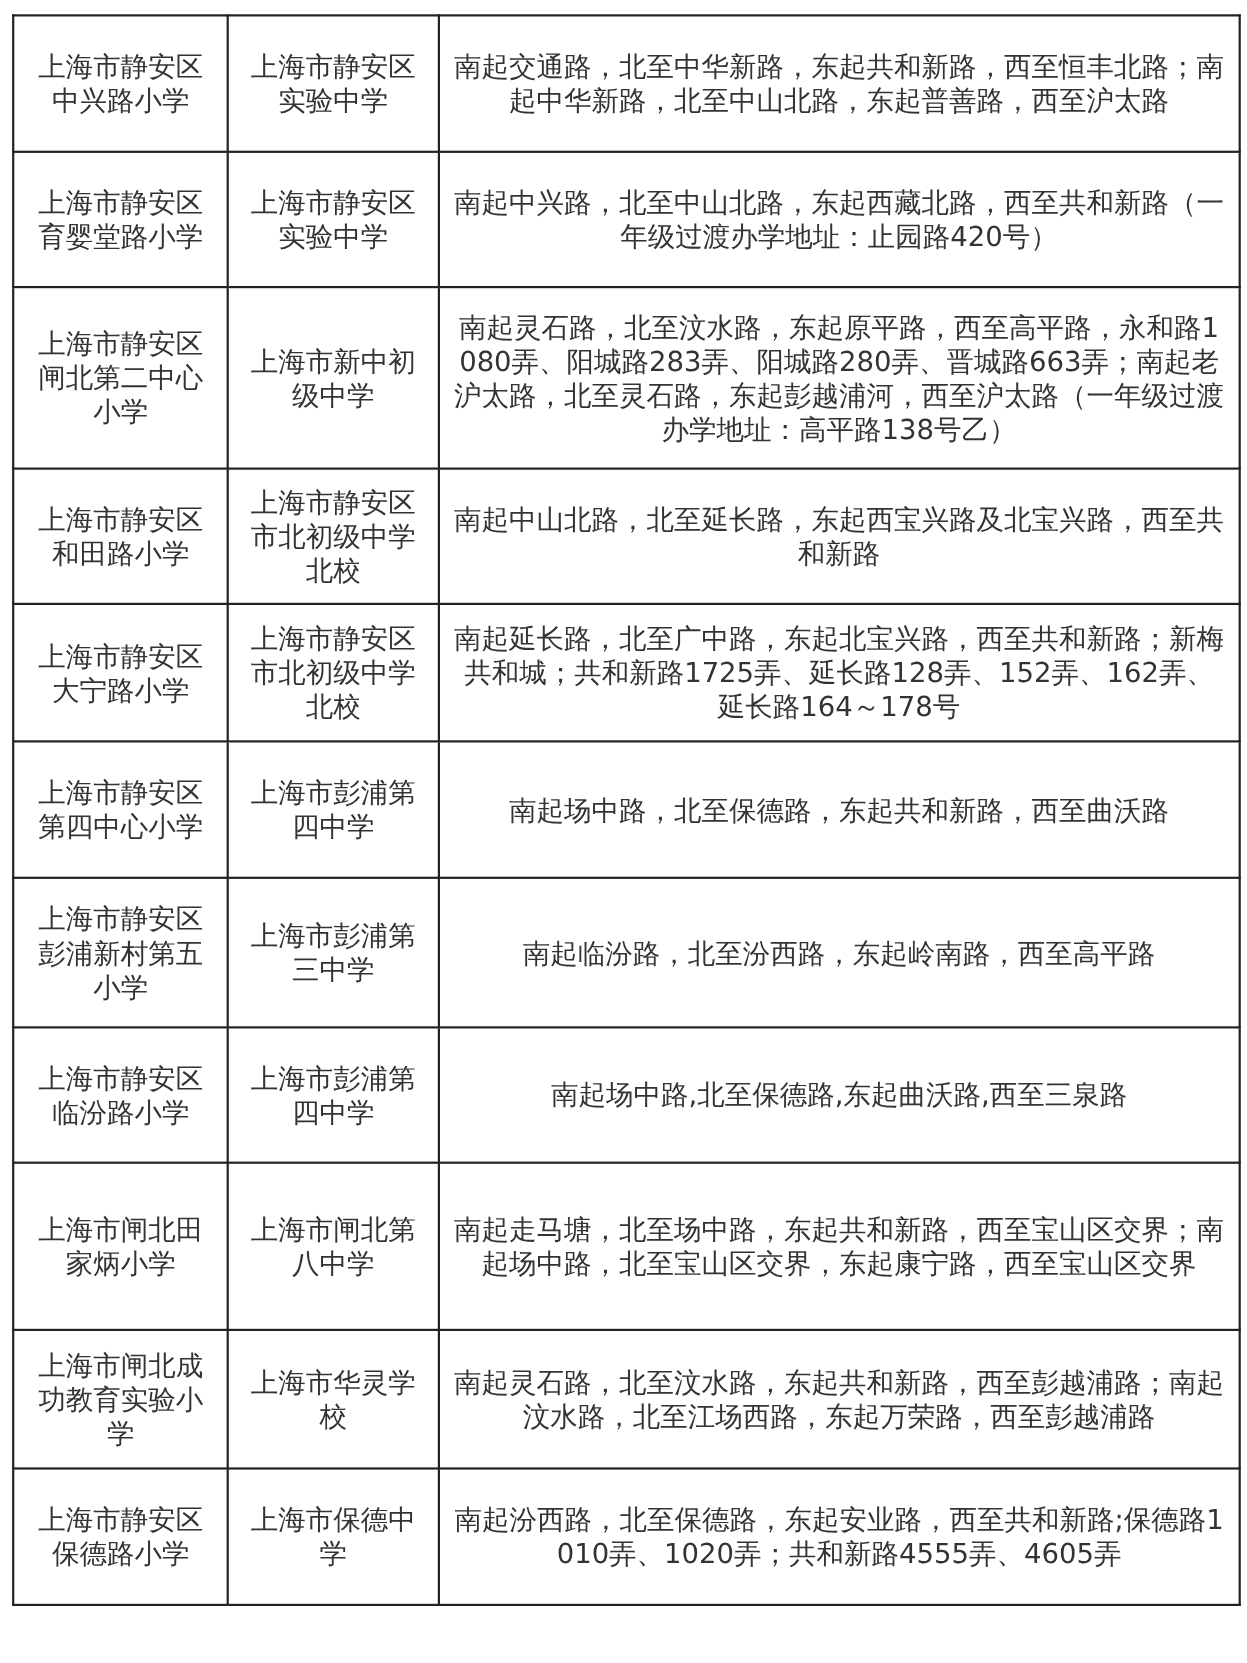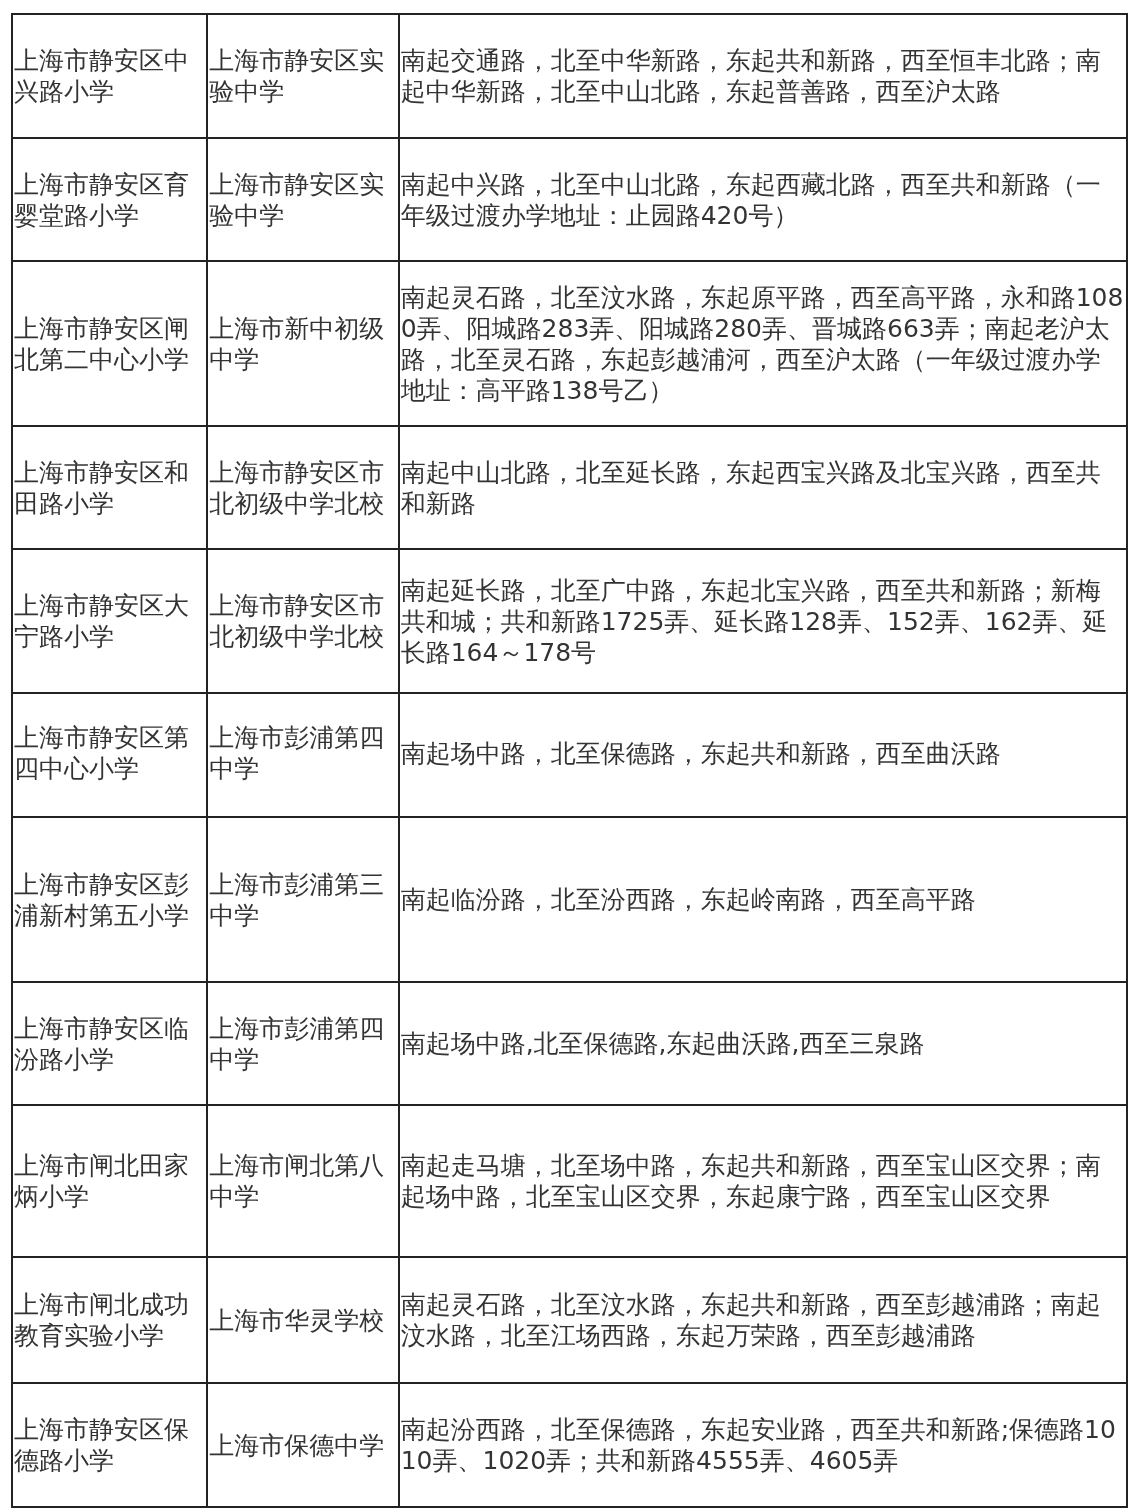--- a/index.html
+++ b/index.html
@@ -18,24 +18,25 @@
   .doc-table {
     position: absolute;
     left: 11px;
     top: 13px;
     width: 1117px;
     border-collapse: collapse;
     table-layout: fixed;
   }
   .doc-table td {
     border: 2px solid #222222;
+    text-align: center;
     vertical-align: middle;
     font-size: 25px;
     line-height: 31px;
-    padding: 0;
+    padding: 12px;
     overflow: hidden;
     word-break: break-all;
   }
   .col-school { width: 195px; }
   .col-middle { width: 191px; }
   .col-range { width: 727px; }
   .cell-text {
     display: block;
     padding: 0 1px;
   }
@@ -91,45 +92,45 @@
       <span class="cell-text">上海市静安区和田路小学</span>
     </td>
     <td>
       <span class="cell-text">上海市静安区市北初级中学北校</span>
     </td>
     <td>
       <span class="cell-text">南起中山北路，北至延长路，东起西宝兴路及北宝兴路，西至共和新路</span>
     </td>
   </tr>
 
-  <tr style="height: 144px;">
+  <tr style="height: 125px;">
     <td>
       <span class="cell-text">上海市静安区大宁路小学</span>
     </td>
     <td>
       <span class="cell-text">上海市静安区市北初级中学北校</span>
     </td>
     <td>
       <span class="cell-text">南起延长路，北至广中路，东起北宝兴路，西至共和新路；新梅共和城；共和新路1725弄、延长路128弄、152弄、162弄、延长路164～178号</span>
     </td>
   </tr>
 
-  <tr style="height: 124px; font-family: Liberation Mono, monospace;">
+  <tr style="height: 124px;">
     <td>
       <span class="cell-text">上海市静安区第四中心小学</span>
     </td>
     <td>
       <span class="cell-text">上海市彭浦第四中学</span>
     </td>
     <td>
       <span class="cell-text">南起场中路，北至保德路，东起共和新路，西至曲沃路</span>
     </td>
   </tr>
 
-  <tr style="height: 165px;">
+  <tr style="height: 136px;">
     <td>
       <span class="cell-text">上海市静安区彭浦新村第五小学</span>
     </td>
     <td>
       <span class="cell-text">上海市彭浦第三中学</span>
     </td>
     <td>
       <span class="cell-text">南起临汾路，北至汾西路，东起岭南路，西至高平路</span>
     </td>
   </tr>

